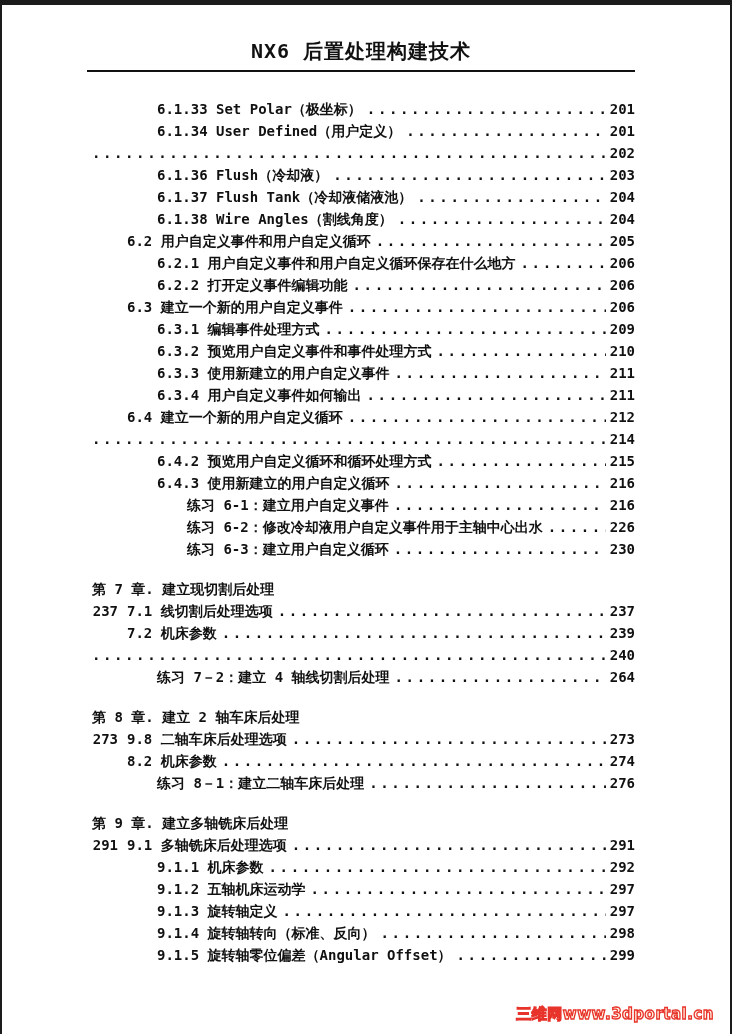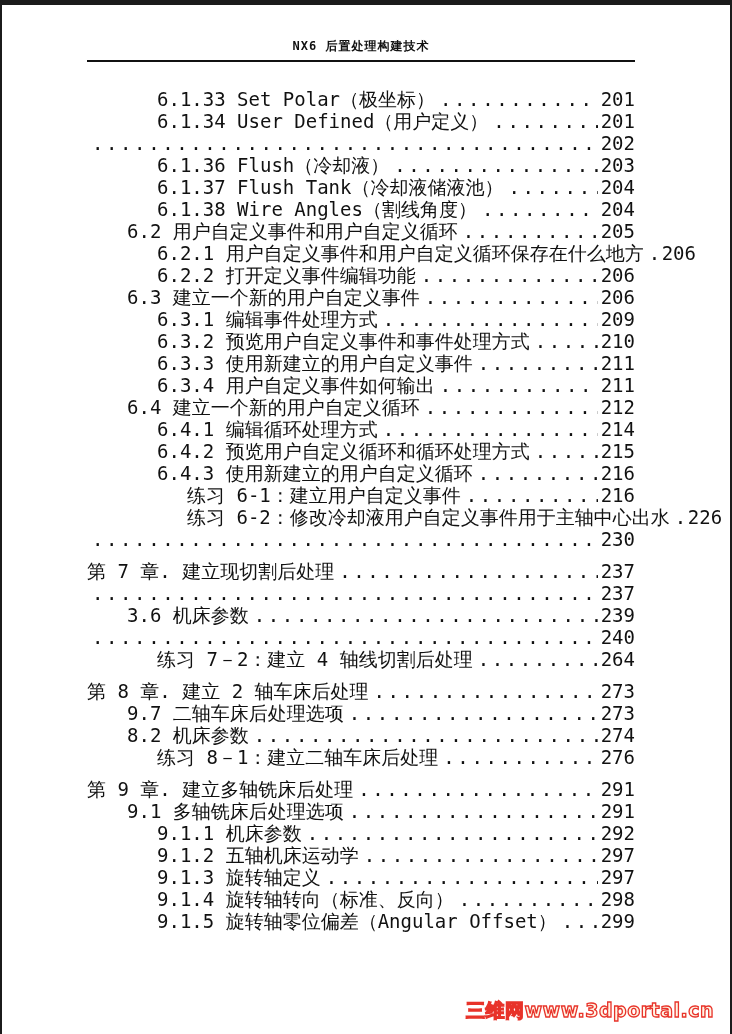--- a/index.html
+++ b/index.html
@@ -14,37 +14,37 @@
     border-right: 2px solid #1b1b1b;
     overflow: hidden;
     font-family: "DejaVu Sans Mono", "DejaVu Sans", "Liberation Sans", sans-serif;
     color: #111;
   }
   .header {
     margin: 33px 95px 0 85px;
     border-bottom: 2px solid #111;
     text-align: center;
     padding-bottom: 5px;
-    font-size: 12px;
+    font-size: 20px;
     font-weight: bold;
     letter-spacing: 1px;
   }
   .toc {
     margin: 26px 95px 0 85px;
-    font-size: 19px;
-    font-weight: normal;
+    font-size: 14px;
+    font-weight: bold;
   }
   .row {
     display: flex;
     align-items: baseline;
     height: 22px;
     line-height: 22px;
     white-space: nowrap;
   }
-  .row.chapter-gap { margin-top: 10px; }
+  .row.chapter-gap { margin-top: 18px; flex-direction: column; }
   .lvl1 .label { margin-left: 0; }
   .lvl2 .label { margin-left: 40px; text-align: center; }
   .lvl3 .label { margin-left: 70px; }
   .lvl4 .label { margin-left: 100px; }
   .label { flex: 0 0 auto; }
   .dots {
     flex: 1 1 auto;
     overflow: hidden;
     white-space: nowrap;
     letter-spacing: 2.6px;
@@ -53,21 +53,21 @@
   }
   .pagenum {
     flex: 0 0 auto;
     min-width: 26px;
     text-align: right;
   }
   .watermark {
     position: absolute;
     right: 16px;
     bottom: 10px;
-    font-size: 19px;
+    font-size: 15px;
     font-weight: bold;
     letter-spacing: 0.5px;
     color: #0f172a;
     -webkit-text-fill-color: #fff4e4;
     -webkit-text-stroke: 1.3px #e8332a;
     font-family: "DejaVu Sans", "Liberation Sans", sans-serif;
   }
 </style>
 </head>
 <body>
@@ -146,21 +146,20 @@
         <span class="label">6.3.4 用户自定义事件如何输出</span>
         <span class="dots">................................................................................................................................................................</span>
         <span class="pagenum">211</span>
       </div>
       <div class="row lvl2">
         <span class="label">6.4 建立一个新的用户自定义循环</span>
         <span class="dots">................................................................................................................................................................</span>
         <span class="pagenum">212</span>
       </div>
       <div class="row lvl3">
-        <span class="label">6.4.1 编辑循环处理方式</span>
         <span class="dots">................................................................................................................................................................</span>
         <span class="pagenum">214</span>
       </div>
       <div class="row lvl3">
         <span class="label">6.4.2 预览用户自定义循环和循环处理方式</span>
         <span class="dots">................................................................................................................................................................</span>
         <span class="pagenum">215</span>
       </div>
       <div class="row lvl3">
         <span class="label">6.4.3 使用新建立的用户自定义循环</span>
@@ -171,53 +170,55 @@
         <span class="label">练习 6-1：建立用户自定义事件</span>
         <span class="dots">................................................................................................................................................................</span>
         <span class="pagenum">216</span>
       </div>
       <div class="row lvl4">
         <span class="label">练习 6-2：修改冷却液用户自定义事件用于主轴中心出水</span>
         <span class="dots">................................................................................................................................................................</span>
         <span class="pagenum">226</span>
       </div>
       <div class="row lvl4">
+        <span class="label">练习 6-3：建立用户自定义循环</span>
         <span class="dots">................................................................................................................................................................</span>
         <span class="pagenum">230</span>
       </div>
       <div class="row lvl1 chapter-gap">
         <span class="label">第 7 章. 建立现切割后处理</span>
         <span class="dots">................................................................................................................................................................</span>
         <span class="pagenum">237</span>
       </div>
       <div class="row lvl2">
+        <span class="label">7.1 线切割后处理选项</span>
         <span class="dots">................................................................................................................................................................</span>
         <span class="pagenum">237</span>
       </div>
       <div class="row lvl2">
-        <span class="label">3.6 机床参数</span>
+        <span class="label">7.2 机床参数</span>
         <span class="dots">................................................................................................................................................................</span>
         <span class="pagenum">239</span>
       </div>
       <div class="row lvl3">
         <span class="dots">................................................................................................................................................................</span>
         <span class="pagenum">240</span>
       </div>
       <div class="row lvl3">
         <span class="label">练习 7－2：建立 4 轴线切割后处理</span>
         <span class="dots">................................................................................................................................................................</span>
         <span class="pagenum">264</span>
       </div>
       <div class="row lvl1 chapter-gap">
         <span class="label">第 8 章. 建立 2 轴车床后处理</span>
         <span class="dots">................................................................................................................................................................</span>
         <span class="pagenum">273</span>
       </div>
       <div class="row lvl2">
-        <span class="label">9.7 二轴车床后处理选项</span>
+        <span class="label">9.8 二轴车床后处理选项</span>
         <span class="dots">................................................................................................................................................................</span>
         <span class="pagenum">273</span>
       </div>
       <div class="row lvl2">
         <span class="label">8.2 机床参数</span>
         <span class="dots">................................................................................................................................................................</span>
         <span class="pagenum">274</span>
       </div>
       <div class="row lvl3">
         <span class="label">练习 8－1：建立二轴车床后处理</span>

